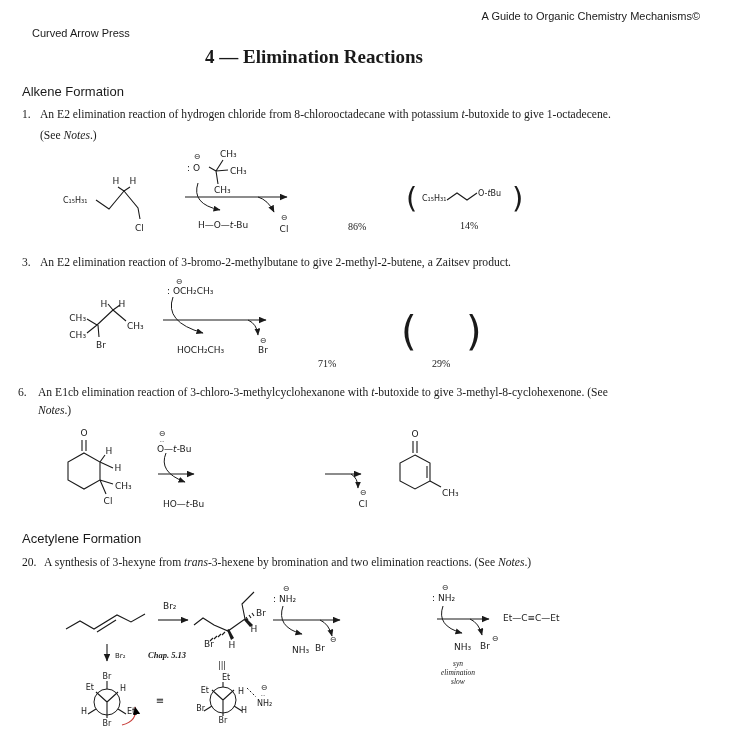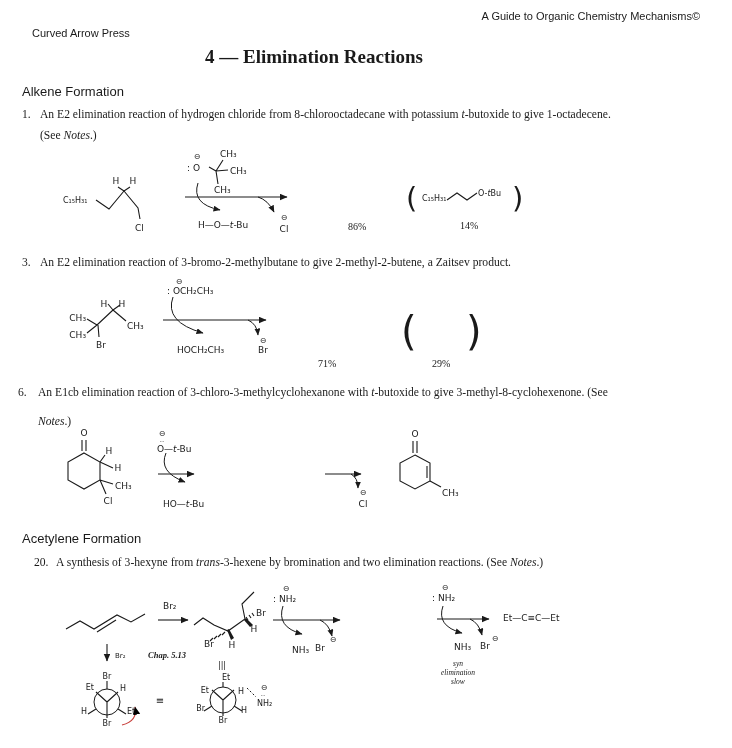--- a/index.html
+++ b/index.html
@@ -115,21 +115,21 @@
   <text x="207" y="81" text-anchor="middle">Br</text>
   <text x="262" y="95" class="pct">71%</text>
   <text x="345" y="73" class="paren-lg">(</text>
   <text x="410" y="73" class="paren-lg">)</text>
   <text x="376" y="95" class="pct">29%</text>
 </svg>
 
 <div class="abs body-text" style="left:18px;top:386px">
   <span class="inum" style="width:20px">6.</span><span>An E1cb elimination reaction of 3-chloro-3-methylcyclohexanone with </span><span class="it">t</span><span>-butoxide to give 3-methyl-8-cyclohexenone. (See</span>
 </div>
-<div class="abs body-text" style="left:38px;top:415px">
+<div class="abs body-text" style="left:38px;top:404px">
   <span class="it">Notes</span><span>.)</span>
 </div>
 
 <svg style="left:50px;top:425px" width="430" height="95" viewBox="0 0 430 95">
   <defs>
     <marker id="ah10" markerWidth="8" markerHeight="7" refX="6.5" refY="3" orient="auto">
         <path d="M0,0 L7,3 L0,6 Z"></path>
       </marker>
   </defs>
   <g>
@@ -160,21 +160,21 @@
     <path class="bond" d="M363,28 L363,16 M367,28 L367,16"></path>
     <text x="365" y="12" text-anchor="middle">O</text>
     <path class="bond" d="M377,41 L377,53"></path>
     <path class="bond" d="M380,56 L391,62"></path>
     <text x="392" y="71">CH₃</text>
   </g>
 </svg>
 
 <div class="abs sect" style="left:22px;top:531px">Acetylene Formation</div>
 
-<div class="abs body-text" style="left:34px;top:556px">
+<div class="abs body-text" style="left:22px;top:556px">
   <span class="inum" style="width:22px">20.</span><span>A synthesis of 3-hexyne from </span><span class="it">trans</span><span>-3-hexene by bromination and two elimination reactions. (See </span><span class="it">Notes</span><span>.)</span>
 </div>
 
 <svg style="left:50px;top:578px" width="640" height="170" viewBox="0 0 640 170">
   <defs>
     <marker id="ah20" markerWidth="8" markerHeight="7" refX="6.5" refY="3" orient="auto">
         <path d="M0,0 L7,3 L0,6 Z"></path>
       </marker>
     <marker id="ahr" class="red" markerWidth="8" markerHeight="7" refX="6.5" refY="3" orient="auto">
         <path d="M0,0 L7,3 L0,6 Z" fill="#c8403c"></path>

